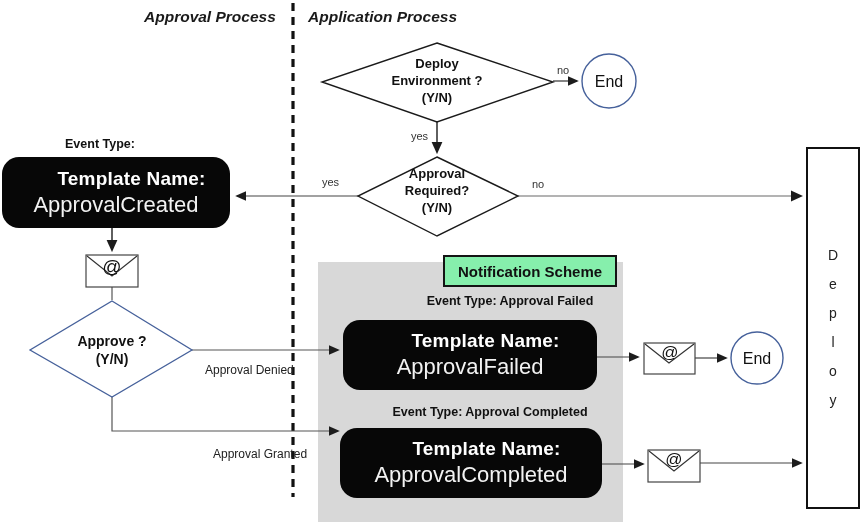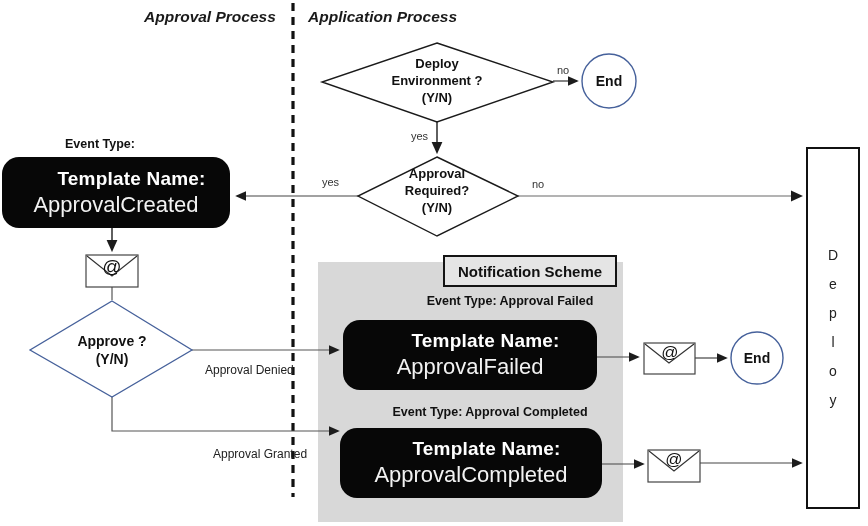--- a/index.html
+++ b/index.html
@@ -24,26 +24,26 @@
   .black-box .bb-title{font-weight:bold;font-size:19px;letter-spacing:.2px;margin-left:31px;}
   .black-box .bb-name{font-weight:400;font-size:22px;color:#f2f2f2;}
   .diamond-label{
     position:absolute;font-weight:bold;font-size:13px;line-height:1.3;
     text-align:center;white-space:pre-line;color:#111;
   }
   .edge-label{position:absolute;font-size:11px;color:#333;white-space:nowrap;}
   .edge-label.md{font-size:12px;font-weight:400;color:#222;margin-top:32px;}
   .event-type{position:absolute;font-weight:bold;font-size:12.5px;color:#111;white-space:nowrap;}
   .end-label{
-    position:absolute;font-weight:bold;font-size:14px;color:#111;
+    position:absolute;font-weight:normal;font-size:16px;color:#111;
     text-align:center;
   }
   .notif-box{
     position:absolute;left:443px;top:255px;width:170px;height:28px;
-    background:#e5e5e5;border:2px solid #141414;display:flex;align-items:center;
+    background:#86efac;border:2px solid #141414;display:flex;align-items:center;
     justify-content:center;font-weight:bold;font-size:15px;color:#111;
   }
   .deploy-box{
     position:absolute;left:806px;top:147px;width:50px;height:358px;
     background:#ffffff;border:2.5px solid #111;display:flex;align-items:center;
     justify-content:center;
   }
   .deploy-box .letters{
     font-size:14px;color:#222;line-height:29px;text-align:center;
     white-space:pre-line;

